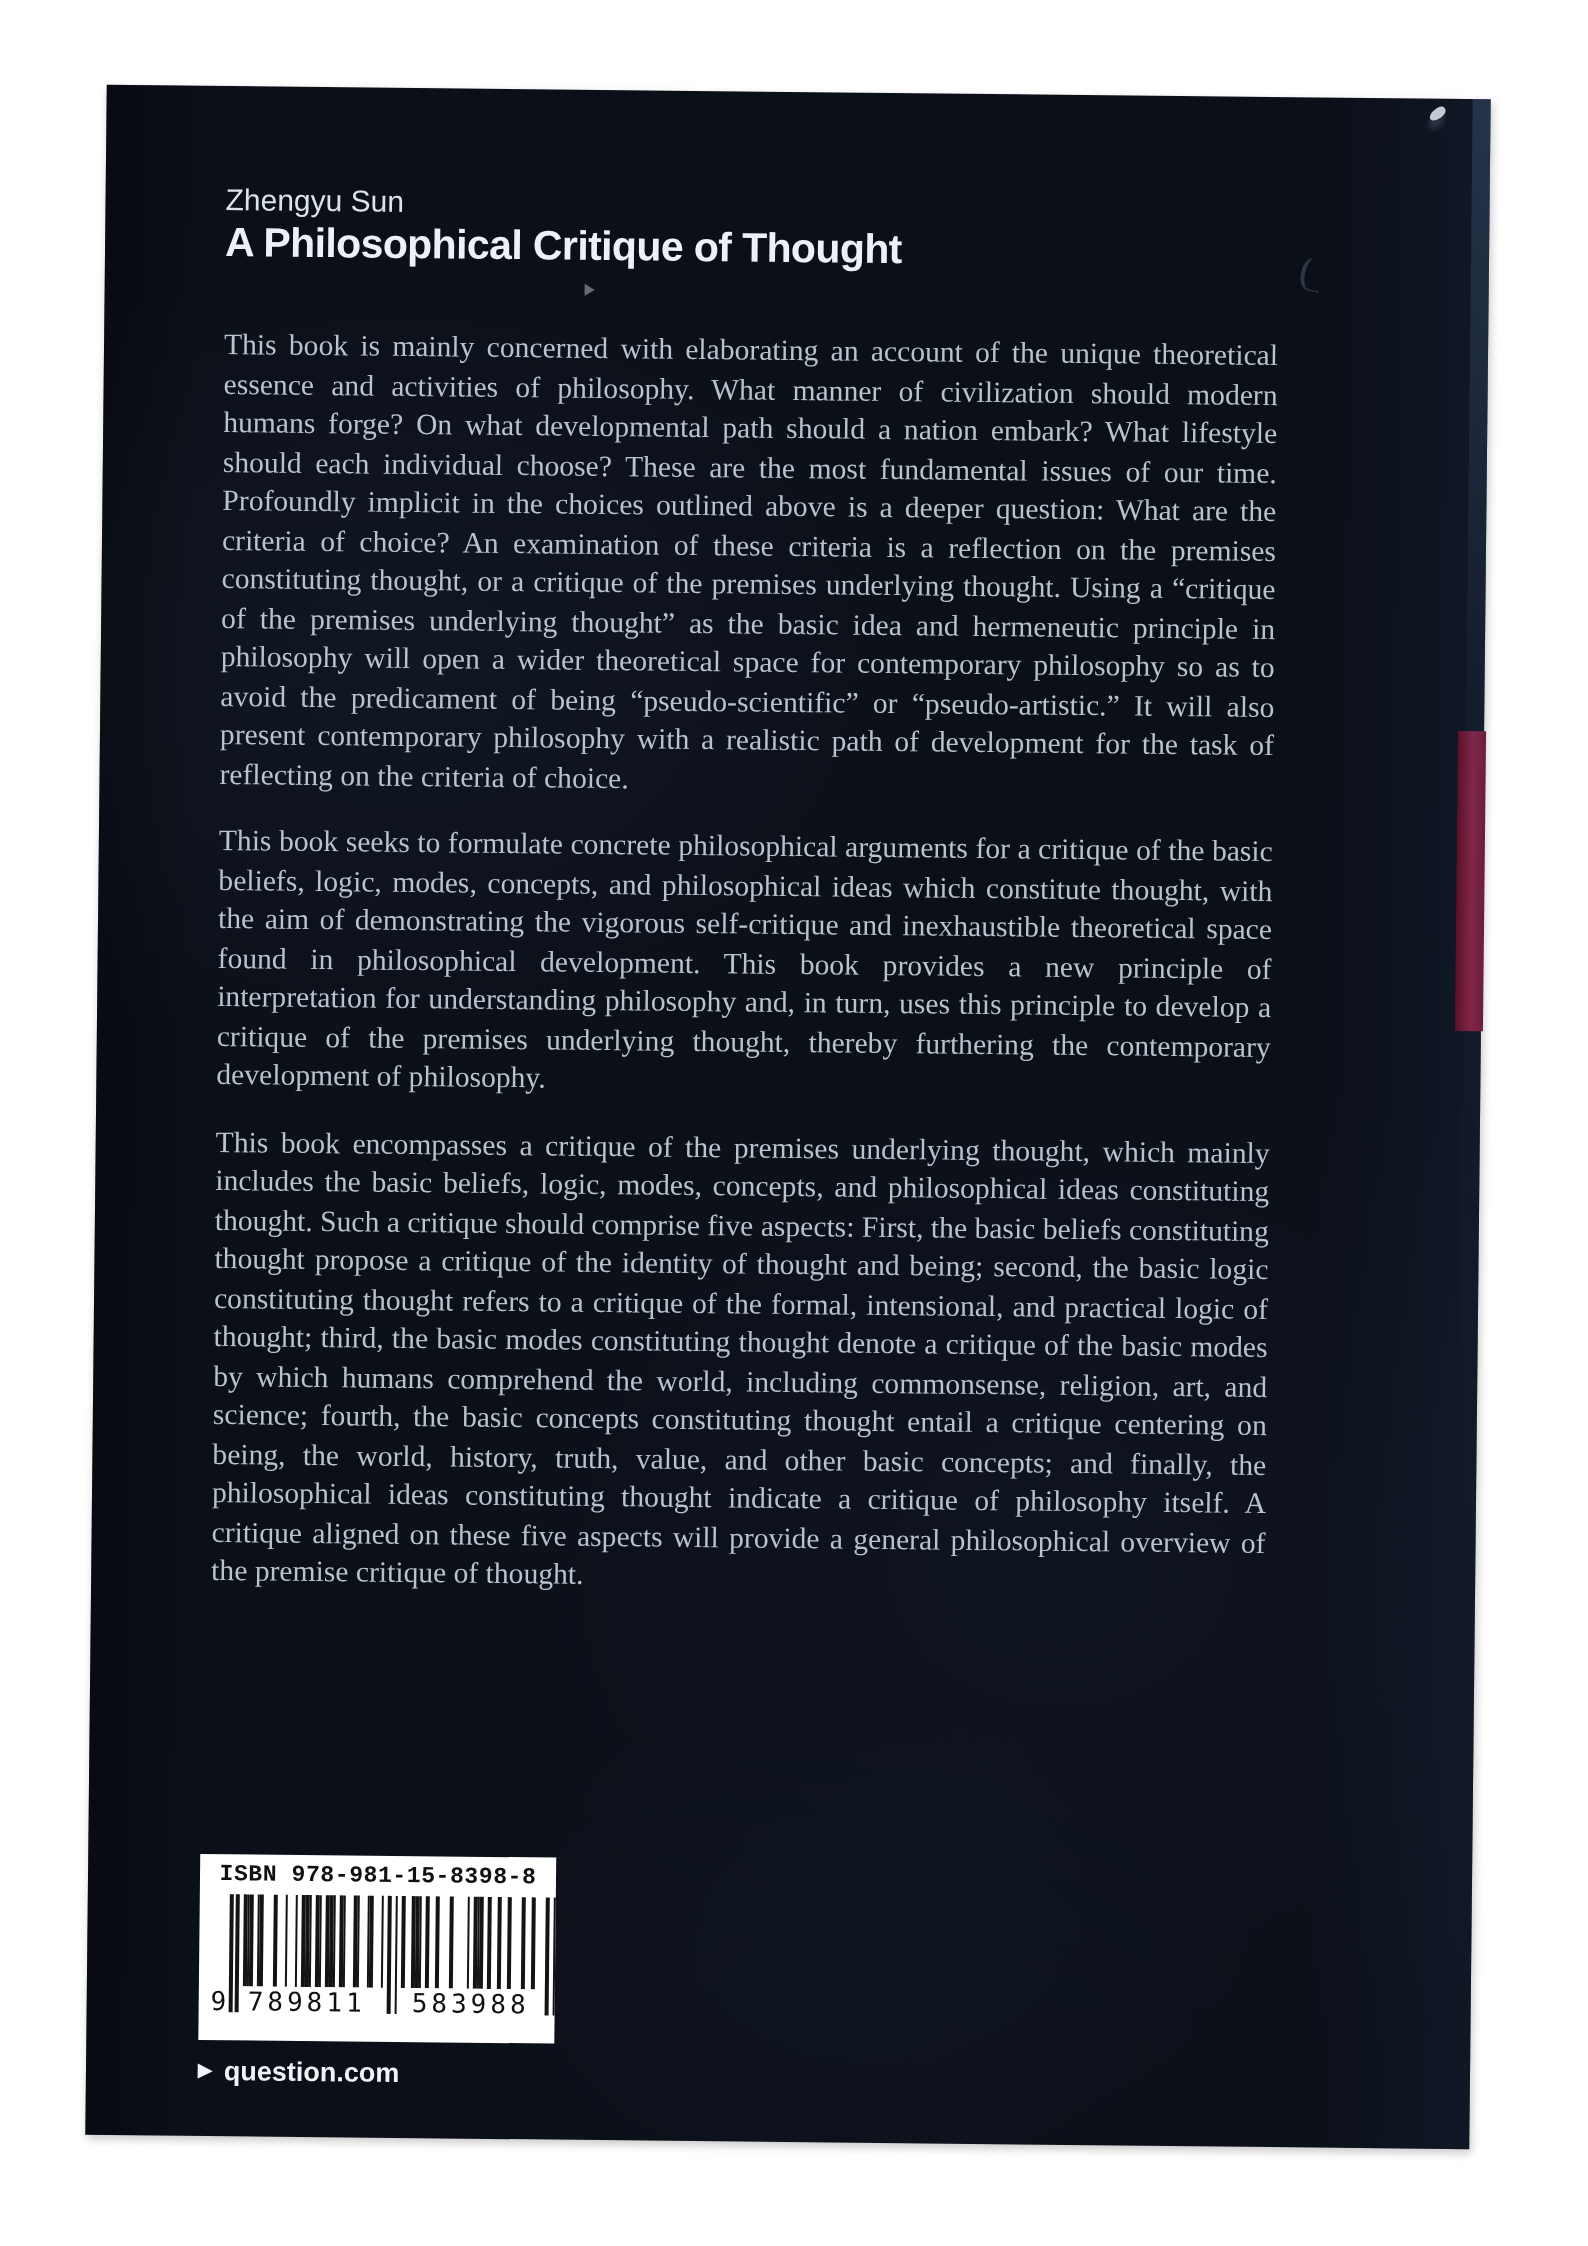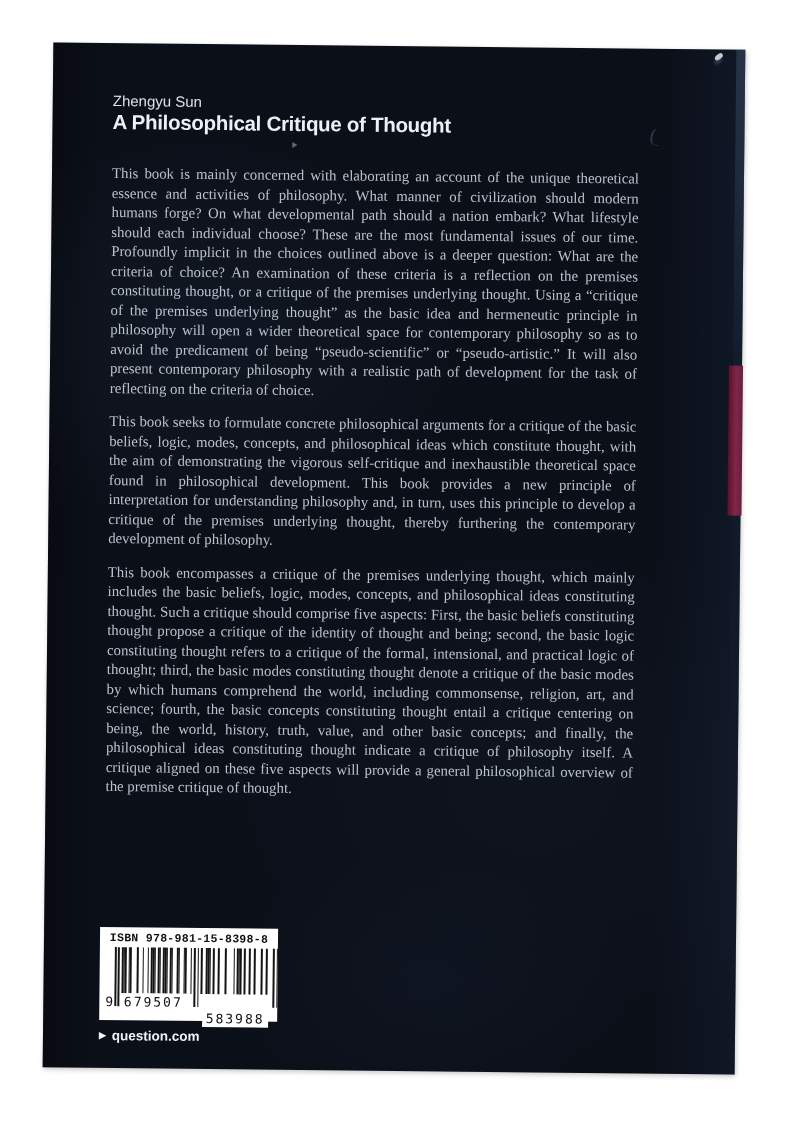--- a/index.html
+++ b/index.html
@@ -79,21 +79,21 @@
   .bc-m.on{background:var(--barcode-ink)}
   .bc-m.g{height:59px}
   .bc-digits{
     position:absolute; top:46px; left:0; width:100%; height:17px;
     font-family:"DejaVu Sans Mono","Liberation Mono",monospace;
     font-size:13px; line-height:17px; color:#111;
   }
   .bc-first{position:absolute; left:0; top:0}
   .bc-g1{position:absolute; left:15px; width:66px; top:0; text-align:center;
          letter-spacing:2px; background:var(--barcode-background)}
-  .bc-g2{position:absolute; left:97px; width:66px; top:16px; text-align:center;
+  .bc-g2{position:absolute; left:97px; width:66px; top:0; text-align:center;
          letter-spacing:2px; background:var(--barcode-background)}
   
   .publisher-line{
     position:absolute; left:56px; top:985px;
     font-family:"Liberation Sans", sans-serif;
     font-weight:bold; font-size:13.5px;
     color:#f1f4f6;
     display:flex; align-items:center;
   }
   .publisher-line .arrow{font-size:9px; margin-right:6px; line-height:13px; color:#f1f4f6}
@@ -236,21 +236,21 @@
           <div class="bc-m on"></div>
           <div class="bc-m"></div>
           <div class="bc-m"></div>
           <div class="bc-m"></div>
           <div class="bc-m on g"></div>
           <div class="bc-m g"></div>
           <div class="bc-m on g"></div>
         </div>
       <div class="bc-digits">
         <span class="bc-first">9</span>
-        <span class="bc-g1">679507</span>
+        <span class="bc-g1">789811</span>
         <span class="bc-g2">583988</span>
       </div>
     </div>
   </div>
 
   <div class="publisher-line">
     <span class="arrow">▶</span>
     <span>question.com</span>
   </div>
 

